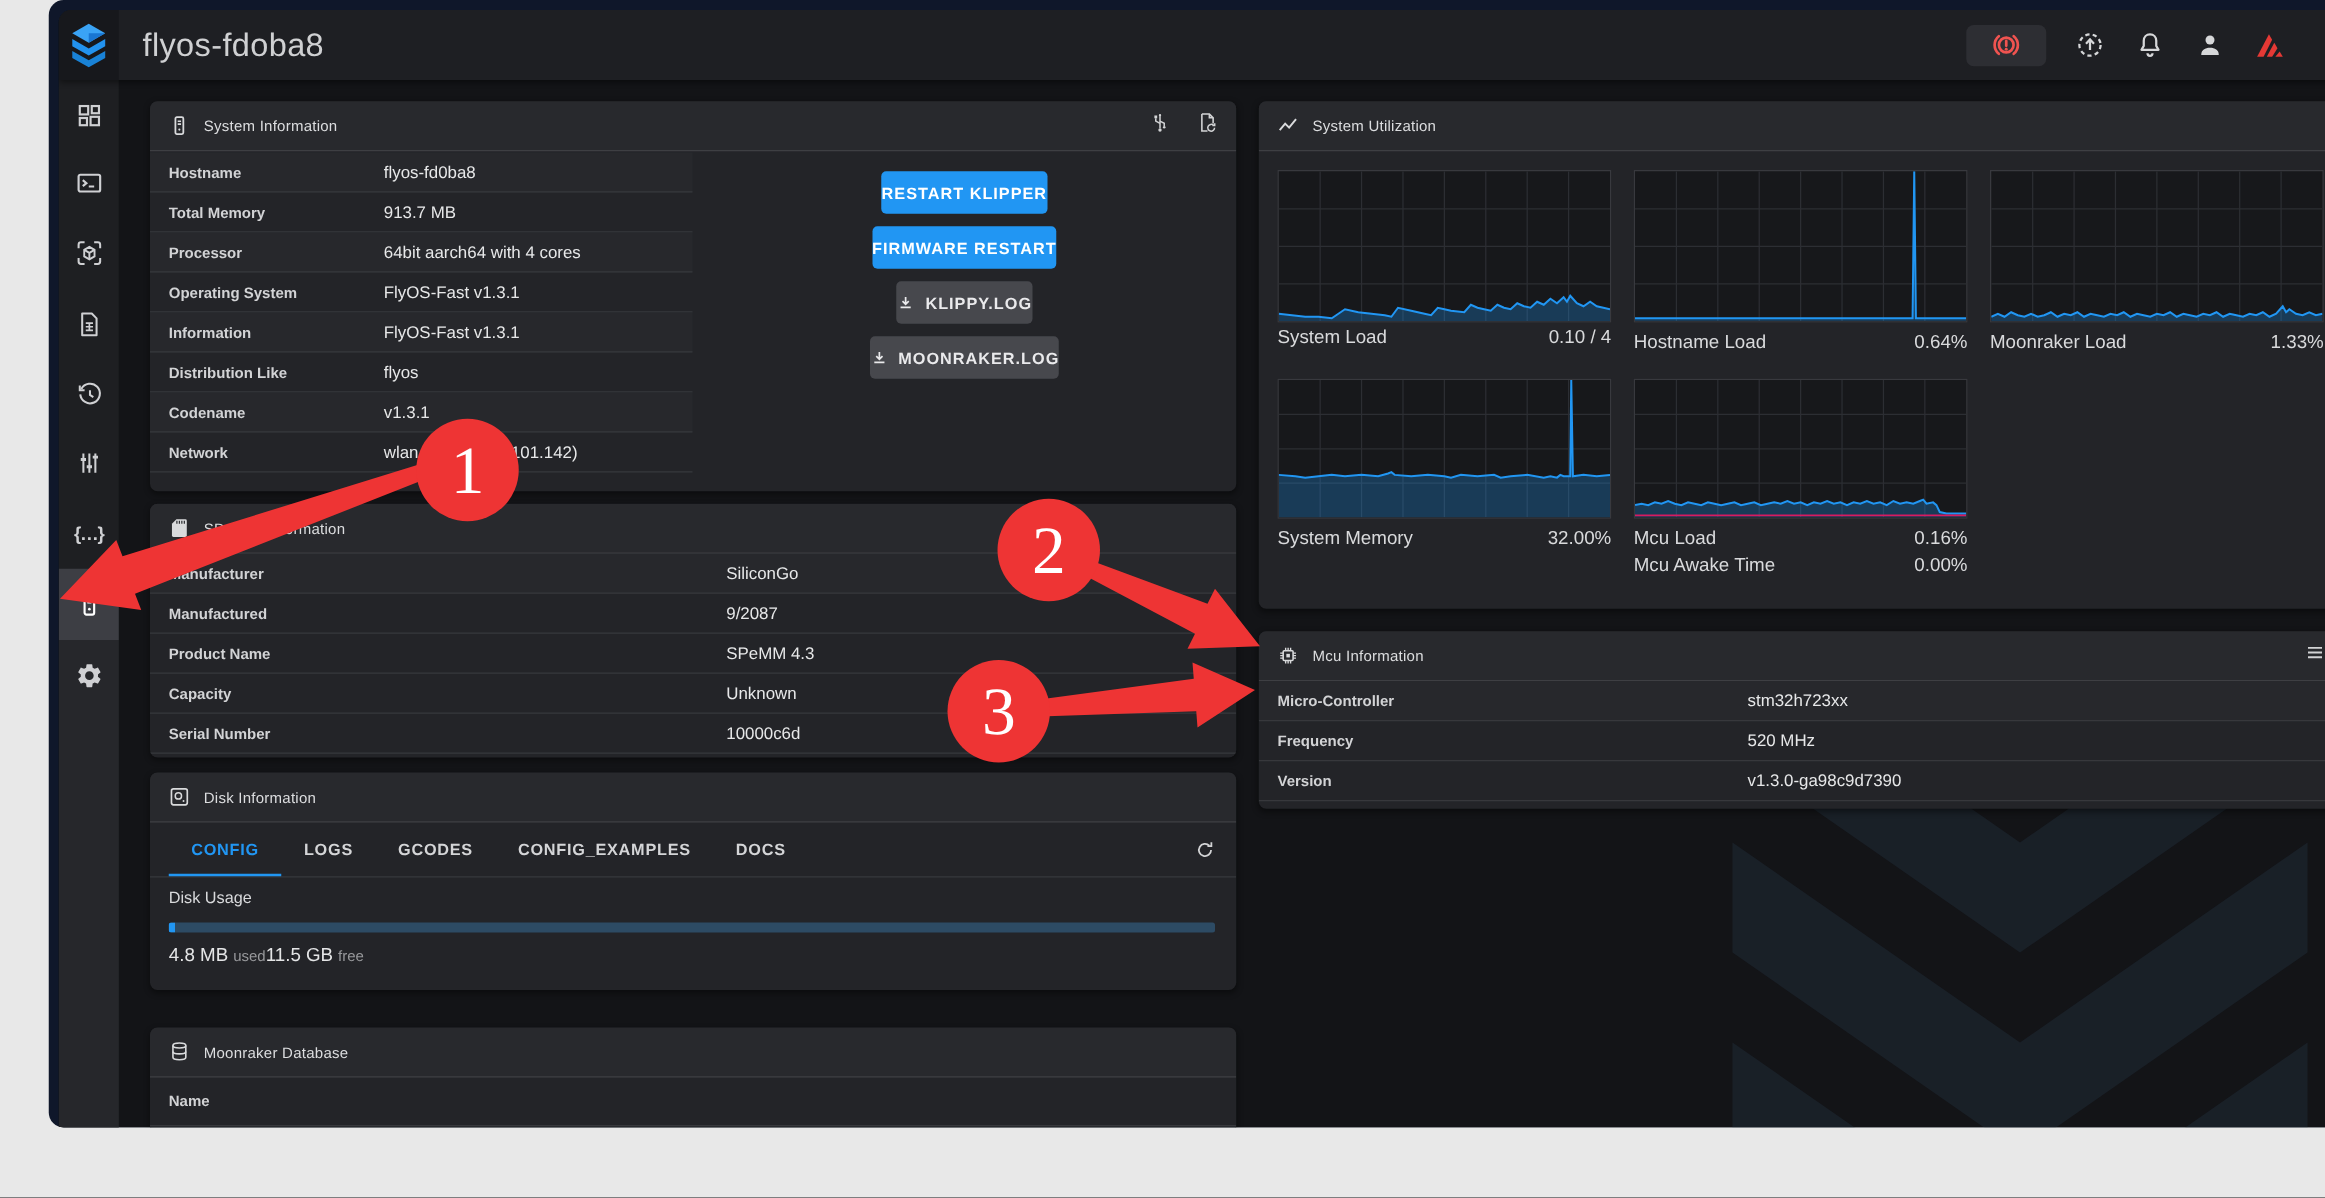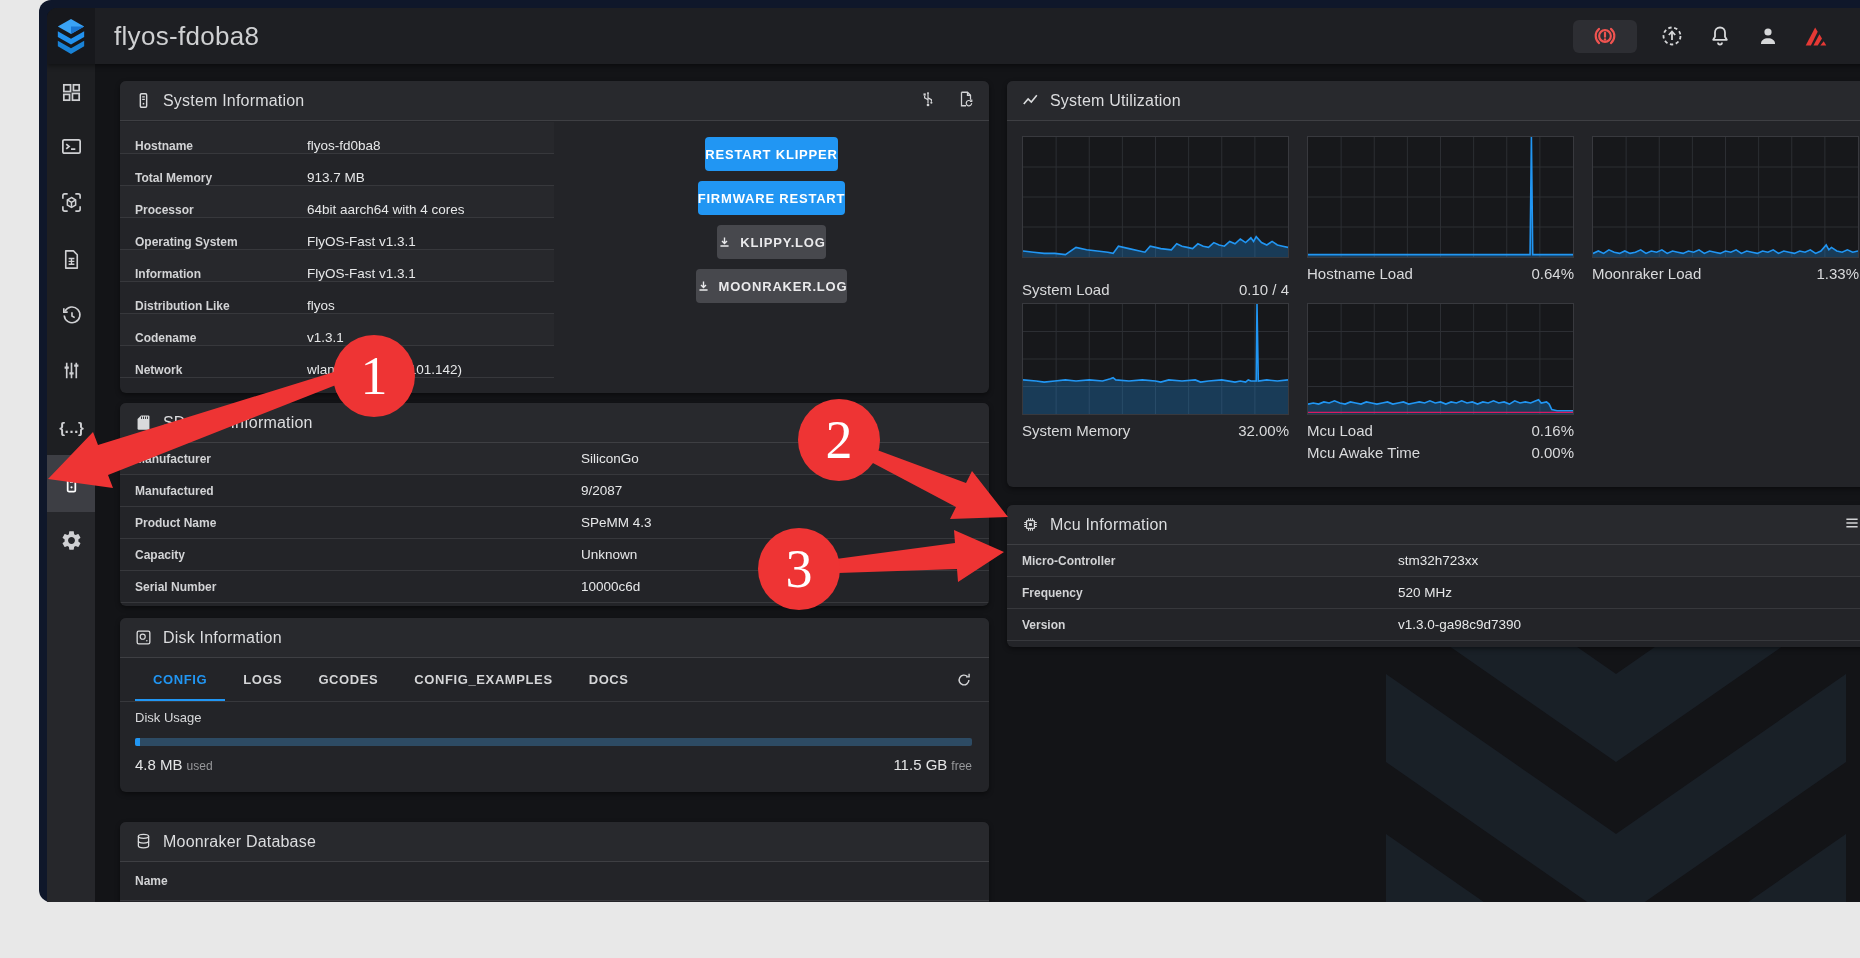--- a/index.html
+++ b/index.html
@@ -24,21 +24,21 @@
   .sb-active-bg { position:absolute; left:0; top:391px; width:48px; height:57px; background:#3d3e44; }
   .sb-bottom-bg { position:absolute; left:0; top:448px; width:48px; height:440px; background:#26272b; }
   .sb-braces { font-size:15px; font-weight:bold; letter-spacing:-1px; color:#cfd0d3; }
 
   
   #watermark { position:absolute; left:0; top:0; width:1848px; height:944px; z-index:1; pointer-events:none; }
 
   
   .panel { position:absolute; background:#232428; border-radius:6px; box-shadow:0 2px 5px rgba(0,0,0,.45); z-index:10; overflow:hidden; }
   .panel-header { height:40px; background:#28292d; border-bottom:1px solid #3e3f43; display:flex; align-items:center; padding:0 14px; gap:10px; }
-  .panel-title { font-size:16px; color:#dcdddf; font-weight:400; letter-spacing:.2px;text-align:center; }
+  .panel-title { font-size:12px; color:#dcdddf; font-weight:400; letter-spacing:.2px;text-align:center; }
   .ph-icon { width:19px; height:19px; color:#d9dadc; flex:0 0 auto; display:flex; }
   .ph-icon svg { width:19px; height:19px; }
   .ph-right { margin-left:auto; display:flex; gap:20px; align-items:center; color:#d2d3d5; }
   .ph-right svg { width:18px; height:18px; }
 
   .trow { height:32px; display:flex; align-items:center; border-bottom:1px solid #37383c; }
   .trow.odd { background:#27282c; }
   .tlabel { font-size:12px; font-weight:bold; color:#d2d3d5; padding-left:15px; }
   .tvalue { font-size:13.5px; color:#e7e8e9; }
   .spacer-hidden { display:inline-block; width:74px; }
@@ -47,37 +47,37 @@
          font-size:13px; font-weight:bold; letter-spacing:.8px; color:#fff; cursor:pointer; }
   .btn.primary { background:#2196f3; }
   .btn.secondary { background:#47484d; color:#eaeaec; }
   .btn svg { width:15px; height:15px; }
 
   
   #p-sysinfo .tablewrap { position:absolute; left:0; top:41px; width:434px; }
   #p-sysinfo .btncol { position:absolute; left:451px; top:56px; width:401px; display:flex; flex-direction:column; gap:10px;align-items:center; }
   #p-sysinfo .btn { height:34px; }
   #p-sysinfo .tvalue { position:absolute; left:187px; }
-  #p-sysinfo .trow { position:relative;align-items:flex-end; }
+  #p-sysinfo .trow { position:relative; }
 
   
   #p-sd .trow { position:relative; }
   #p-sd .tvalue { position:absolute; left:461px; }
 
   
   .tabs { height:44px; display:flex; align-items:stretch; padding-left:15px; border-bottom:1px solid #37383c; position:relative; }
   .tab { display:flex; align-items:center; padding:0 18px; font-size:13px; font-weight:bold; letter-spacing:.6px; color:#d4d5d7; position:relative; }
   .tab.active { color:#2196f3; }
   .tab.active::after { content:""; position:absolute; left:0; right:0; bottom:0; height:2px; background:#2196f3; }
   .tabs .refresh { margin-left:auto; margin-right:16px; align-self:center; color:#d2d3d5; display:flex; }
   .tabs .refresh svg { width:18px; height:18px; }
   .usage-label { position:absolute; left:15px; top:92px; font-size:13px; color:#d8d9db; }
   .usage-bar { position:absolute; left:15px; top:120px; width:837px; height:8px; background:#2d4b64; border-radius:2px; overflow:hidden; }
   .usage-fill { height:100%; background:#2196f3; }
-  .usage-vals { position:absolute; left:15px; top:138px; width:837px; display:flex; justify-content:space-between; align-items:baseline; }
+  .usage-vals { position:absolute; left:15px; top:138px; width:837px; display:flex; justify-content:flex-start; align-items:baseline; }
   .uv-main { font-size:15px; color:#e4e5e6; }
   .uv-sub { font-size:12px; color:#97989b; margin-left:4px; }
 
   
   #p-moon .name-hdr { position:absolute; left:15px; top:52px; font-size:12px; font-weight:bold; color:#d2d3d5; }
   #p-moon .divider { position:absolute; left:0; top:78px; width:869px; height:1px; background:#37383c; }
   #p-moon .btnrow { position:absolute; left:15px; top:100px; width:840px; display:flex; gap:18px; }
   #p-moon .btn { height:32px; flex:1; }
 
   
@@ -459,21 +459,21 @@
             <line class="grid" x1="75" y1="0" x2="75" y2="100"></line>
             <line class="grid" x1="87.5" y1="0" x2="87.5" y2="100"></line>
             <line class="grid" x1="0" y1="25" x2="100" y2="25"></line>
             <line class="grid" x1="0" y1="50" x2="100" y2="50"></line>
             <line class="grid" x1="0" y1="75" x2="100" y2="75"></line>
             <polygon class="cfill" points="0,100 0,97 2,95 4,97 6,94 8,96 10,97 12,95 14,97 16,96 18,94 20,97 22,95 24,96 26,94 28,97 30,95 32,96 34,97 36,95 38,96 40,94 42,97 44,95 46,96 48,97 50,95 52,96 54,94 56,97 58,95 60,96 62,97 64,95 66,96 68,94 70,97 72,95 74,96 76,97 78,95 80,96 82,94 84,97 86,95 88,90 89,94 90,92 92,95 94,96 96,94 98,96 100,95 100,100"></polygon>
             <polyline class="cline" points="0,97 2,95 4,97 6,94 8,96 10,97 12,95 14,97 16,96 18,94 20,97 22,95 24,96 26,94 28,97 30,95 32,96 34,97 36,95 38,96 40,94 42,97 44,95 46,96 48,97 50,95 52,96 54,94 56,97 58,95 60,96 62,97 64,95 66,96 68,94 70,97 72,95 74,96 76,97 78,95 80,96 82,94 84,97 86,95 88,90 89,94 90,92 92,95 94,96 96,94 98,96 100,95"></polyline>
           </svg>
         </div>
 
-    <div class="cstat" style="left:15px;top:200px;width:267px">
+    <div class="cstat" style="left:15px;top:180px;width:267px">
       <span>System Load</span>
           <span>0.10 / 4</span>
     </div>
     <div class="cstat" style="left:300px;top:184px;width:267px">
       <span>Hostname Load</span>
           <span>0.64%</span>
     </div>
     <div class="cstat" style="left:585px;top:184px;width:267px">
       <span>Moonraker Load</span>
           <span>1.33%</span>

